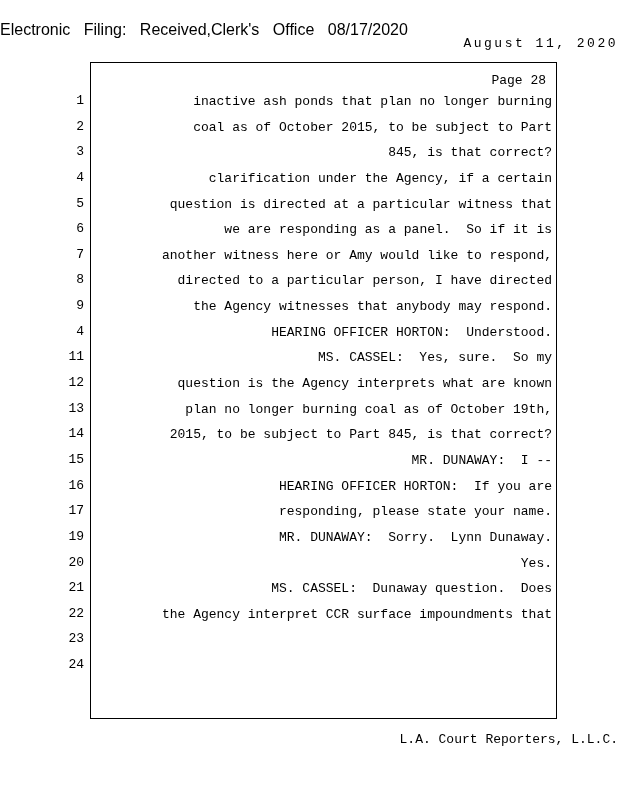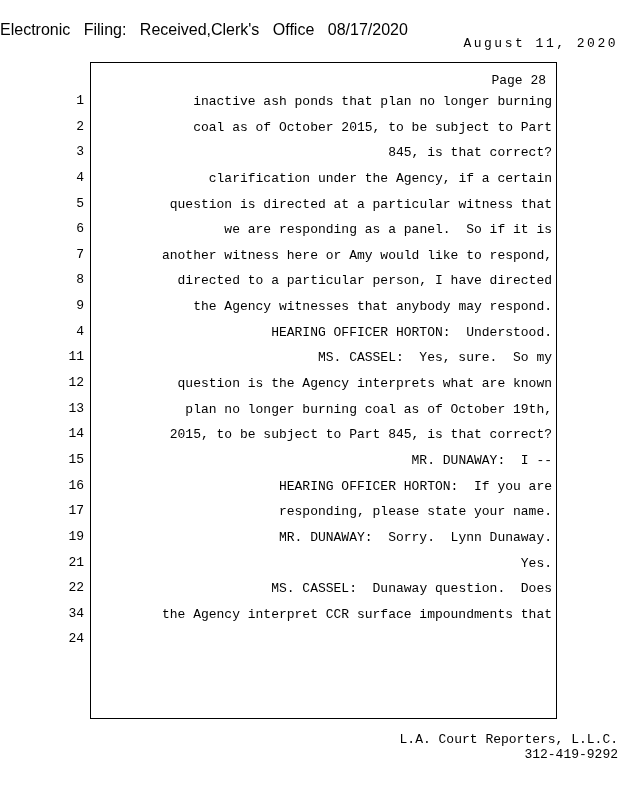--- a/index.html
+++ b/index.html
@@ -111,23 +111,24 @@
       <div class="num">9</div>
       <div class="num">4</div>
       <div class="num">11</div>
       <div class="num">12</div>
       <div class="num">13</div>
       <div class="num">14</div>
       <div class="num">15</div>
       <div class="num">16</div>
       <div class="num">17</div>
       <div class="num">19</div>
+      <div class="num">20</div>
       <div class="num">21</div>
       <div class="num">22</div>
-      <div class="num">34</div>
+      <div class="num">23</div>
       <div class="num">24</div>
     </div>
 
   <div class="box">
     <div class="page-label">Page 28</div>
     <div class="lines" id="lines">
         <div class="line">inactive ash ponds that plan no longer burning</div>
         <div class="line">coal as of October 2015, to be subject to Part</div>
         <div class="line">845, is that correct?</div>
         <div class="line">clarification under the Agency, if a certain</div>
@@ -146,16 +147,15 @@
         <div class="line">responding, please state your name.</div>
         <div class="line">             MR. DUNAWAY:  Sorry.  Lynn Dunaway.</div>
         <div class="line">Yes.</div>
         <div class="line">             MS. CASSEL:  Dunaway question.  Does</div>
         <div class="line">the Agency interpret CCR surface impoundments that</div>
       </div>
   </div>
 
   <div class="footer">
     <div>L.A. Court Reporters, L.L.C.</div>
-    <div>312-419-9292</div>
   </div>
 
 </div>
 
 </body></html>

